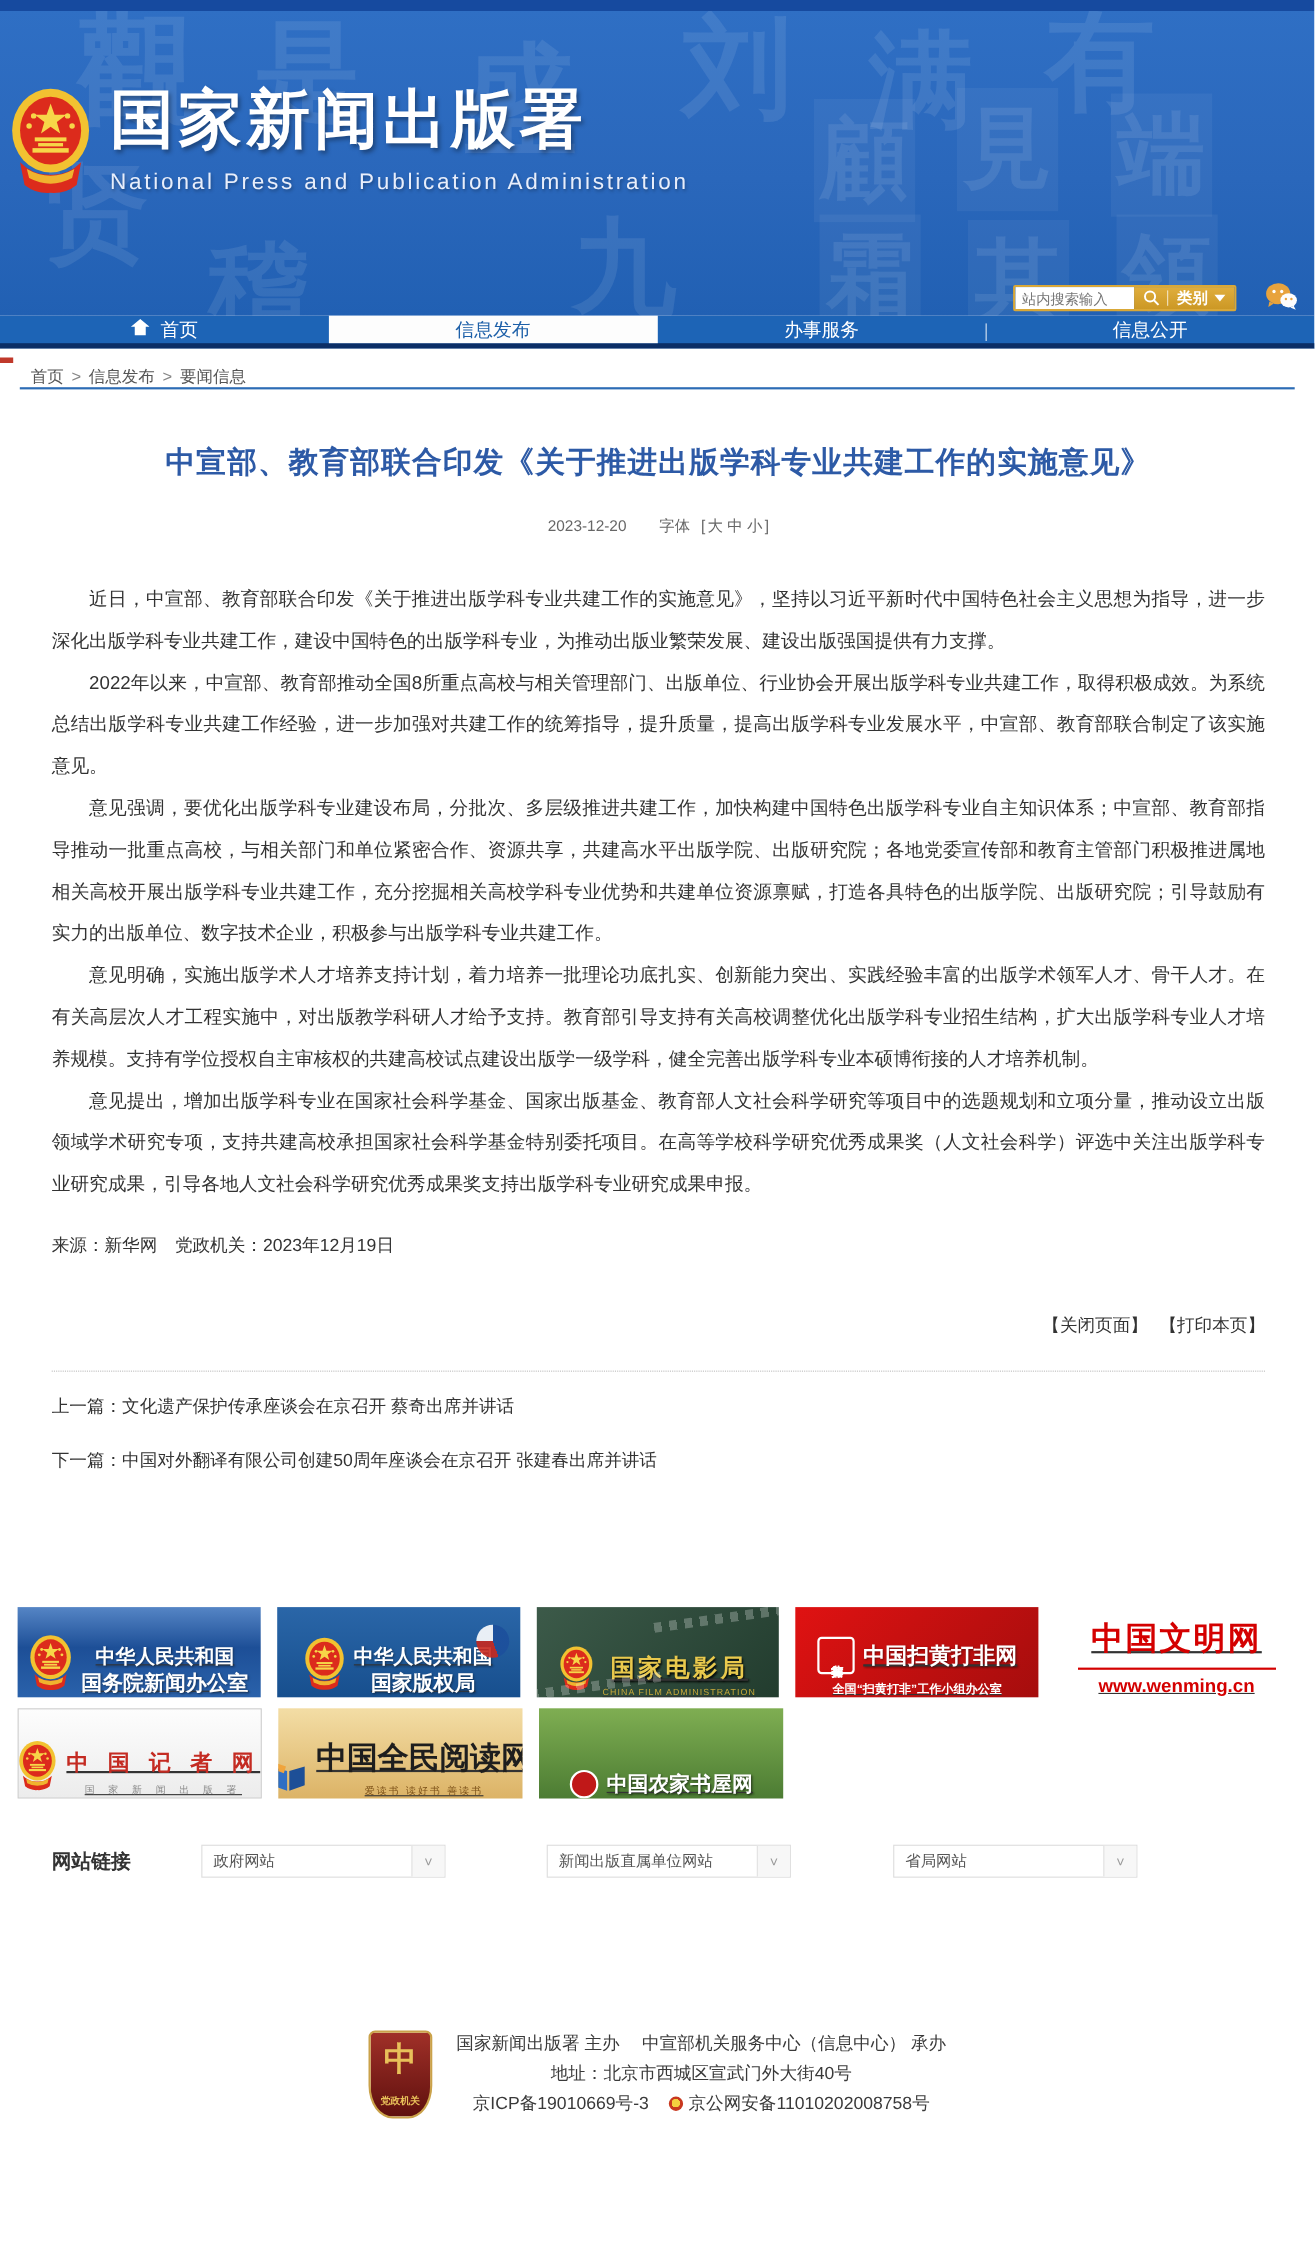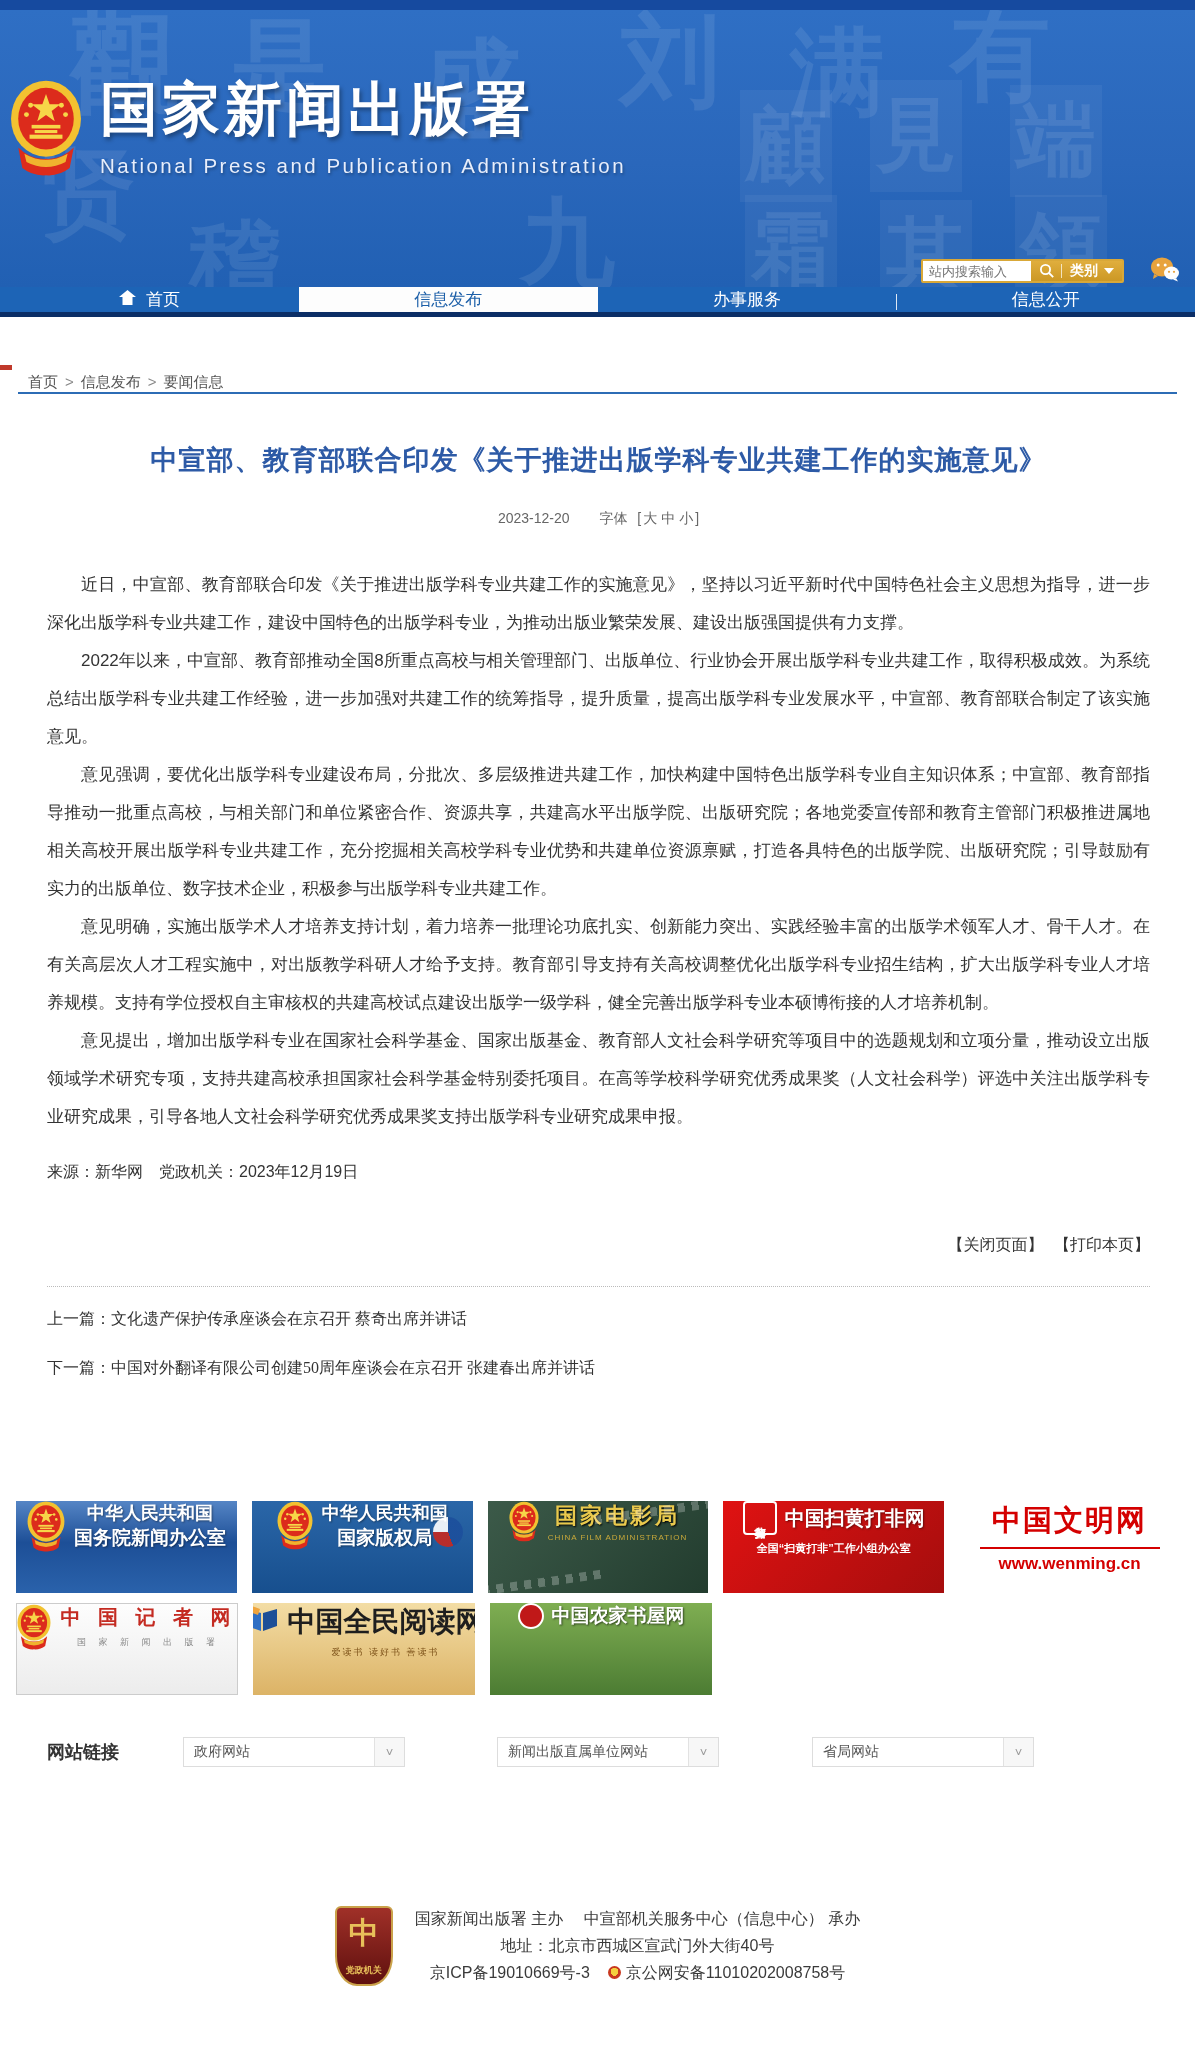--- a/index.html
+++ b/index.html
@@ -26,46 +26,46 @@
   .wechat { margin-left:26px; cursor:pointer; }
 
   
   .nav { display:flex; height:30px; background:#1d64b6; border-bottom:5px solid #0b2e66; }
   .nav-item { width:25%; display:flex; align-items:center; justify-content:center; color:#fff; font-size:17px; cursor:pointer; position:relative; }
   .nav-item.active { background:#fdfdfd; color:#1c5fa8; }
   .nav-item .home-ic { margin-right:10px; }
   .nav-item.divided::before { content:""; position:absolute; left:0; top:7px; width:1px; height:16px; background:rgba(255,255,255,0.85); }
 
   
-  .crumb-bar { position:relative; background:#fff; height:37px;margin-top:40px; }
+  .crumb-bar { position:relative; background:#fff; height:37px; }
   .crumb-red-tick { position:absolute; left:0; top:8px; width:12px; height:5px; background:#c0392b; }
   .crumbs { padding:16px 0 0 28px; font-size:15px; color:#555; }
   .crumbs a { color:#555; text-decoration:none; cursor:pointer; }
   .crumb-sep { margin:0 7px; color:#888; }
   .crumb-line { position:absolute; left:18px; right:18px; bottom:0; height:2px; background:#2c6cb5; }
 
   
   .content { padding:0 45px 0 47px; }
   .art-title { margin-top:48px; text-align:center; font-size:27px; font-weight:bold; color:#2d5aa6; letter-spacing:1px; }
   .art-meta { margin-top:32px; text-align:center; font-size:14px; color:#666; }
   .art-meta .fz { margin:0 2px; cursor:pointer; }
   .art-body { margin-top:38px; font-size:17px; line-height:38px; text-align:justify; color:#333; }
   .art-body p { text-indent:2em; }
   .src-line { margin-top:26px; font-size:16px; color:#333; }
   .btn-row { margin-top:52px; text-align:right; font-size:16px; color:#333; }
   .btn-row span { cursor:pointer; margin-left:6px; }
   .dot-hr { margin-top:30px; border-top:1px dotted #bbb; }
   .pn { margin-top:22px; font-size:16px; color:#333; }
   .pn + .pn { margin-top:28px; }
-  .pn a { color:#333; text-decoration:none; cursor:pointer;font-family:Liberation Serif, serif; }
+  .pn a { color:#333; text-decoration:none; cursor:pointer; }
 
   
   .banners { margin:122px 0 0 16px; }
   .banner-row { display:flex; margin-bottom:10px; }
-  .banner { width:222px; height:92px; margin-right:15px; cursor:pointer; position:relative; overflow:hidden; display:flex; align-items:flex-start; justify-content:center; }
+  .banner { width:222px; height:82px; margin-right:15px; cursor:pointer; position:relative; overflow:hidden; display:flex; align-items:flex-end; justify-content:center;text-decoration:underline; }
   .bn-blue1 { background:linear-gradient(180deg,#5585c5 0%,#1d4f97 45%,#2a62ab 100%); }
   .bn-blue2 { background:linear-gradient(180deg,#2a66a8,#174f8e); }
   .bn-green-dark { background:linear-gradient(135deg,#3c5a49,#223c2e); }
   .bn-red { background:linear-gradient(135deg,#e01212,#a50d0d); }
   .bn-white { background:#fff; }
   .bn-jz { background:linear-gradient(180deg,#fdfdfd,#ececec); border:1px solid #ccc; }
   .bn-tan { background:linear-gradient(180deg,#f3dda5,#dcb366); }
   .bn-green { background:linear-gradient(180deg,#7fae52,#4c7c33); }
   .bn-col { display:flex; flex-direction:column; align-items:center; justify-content:center; }
   .bn-t1 { color:#fff; font-weight:bold; font-size:18px; line-height:24px; text-shadow:1px 1px 2px rgba(0,0,0,0.4); white-space:nowrap; }

